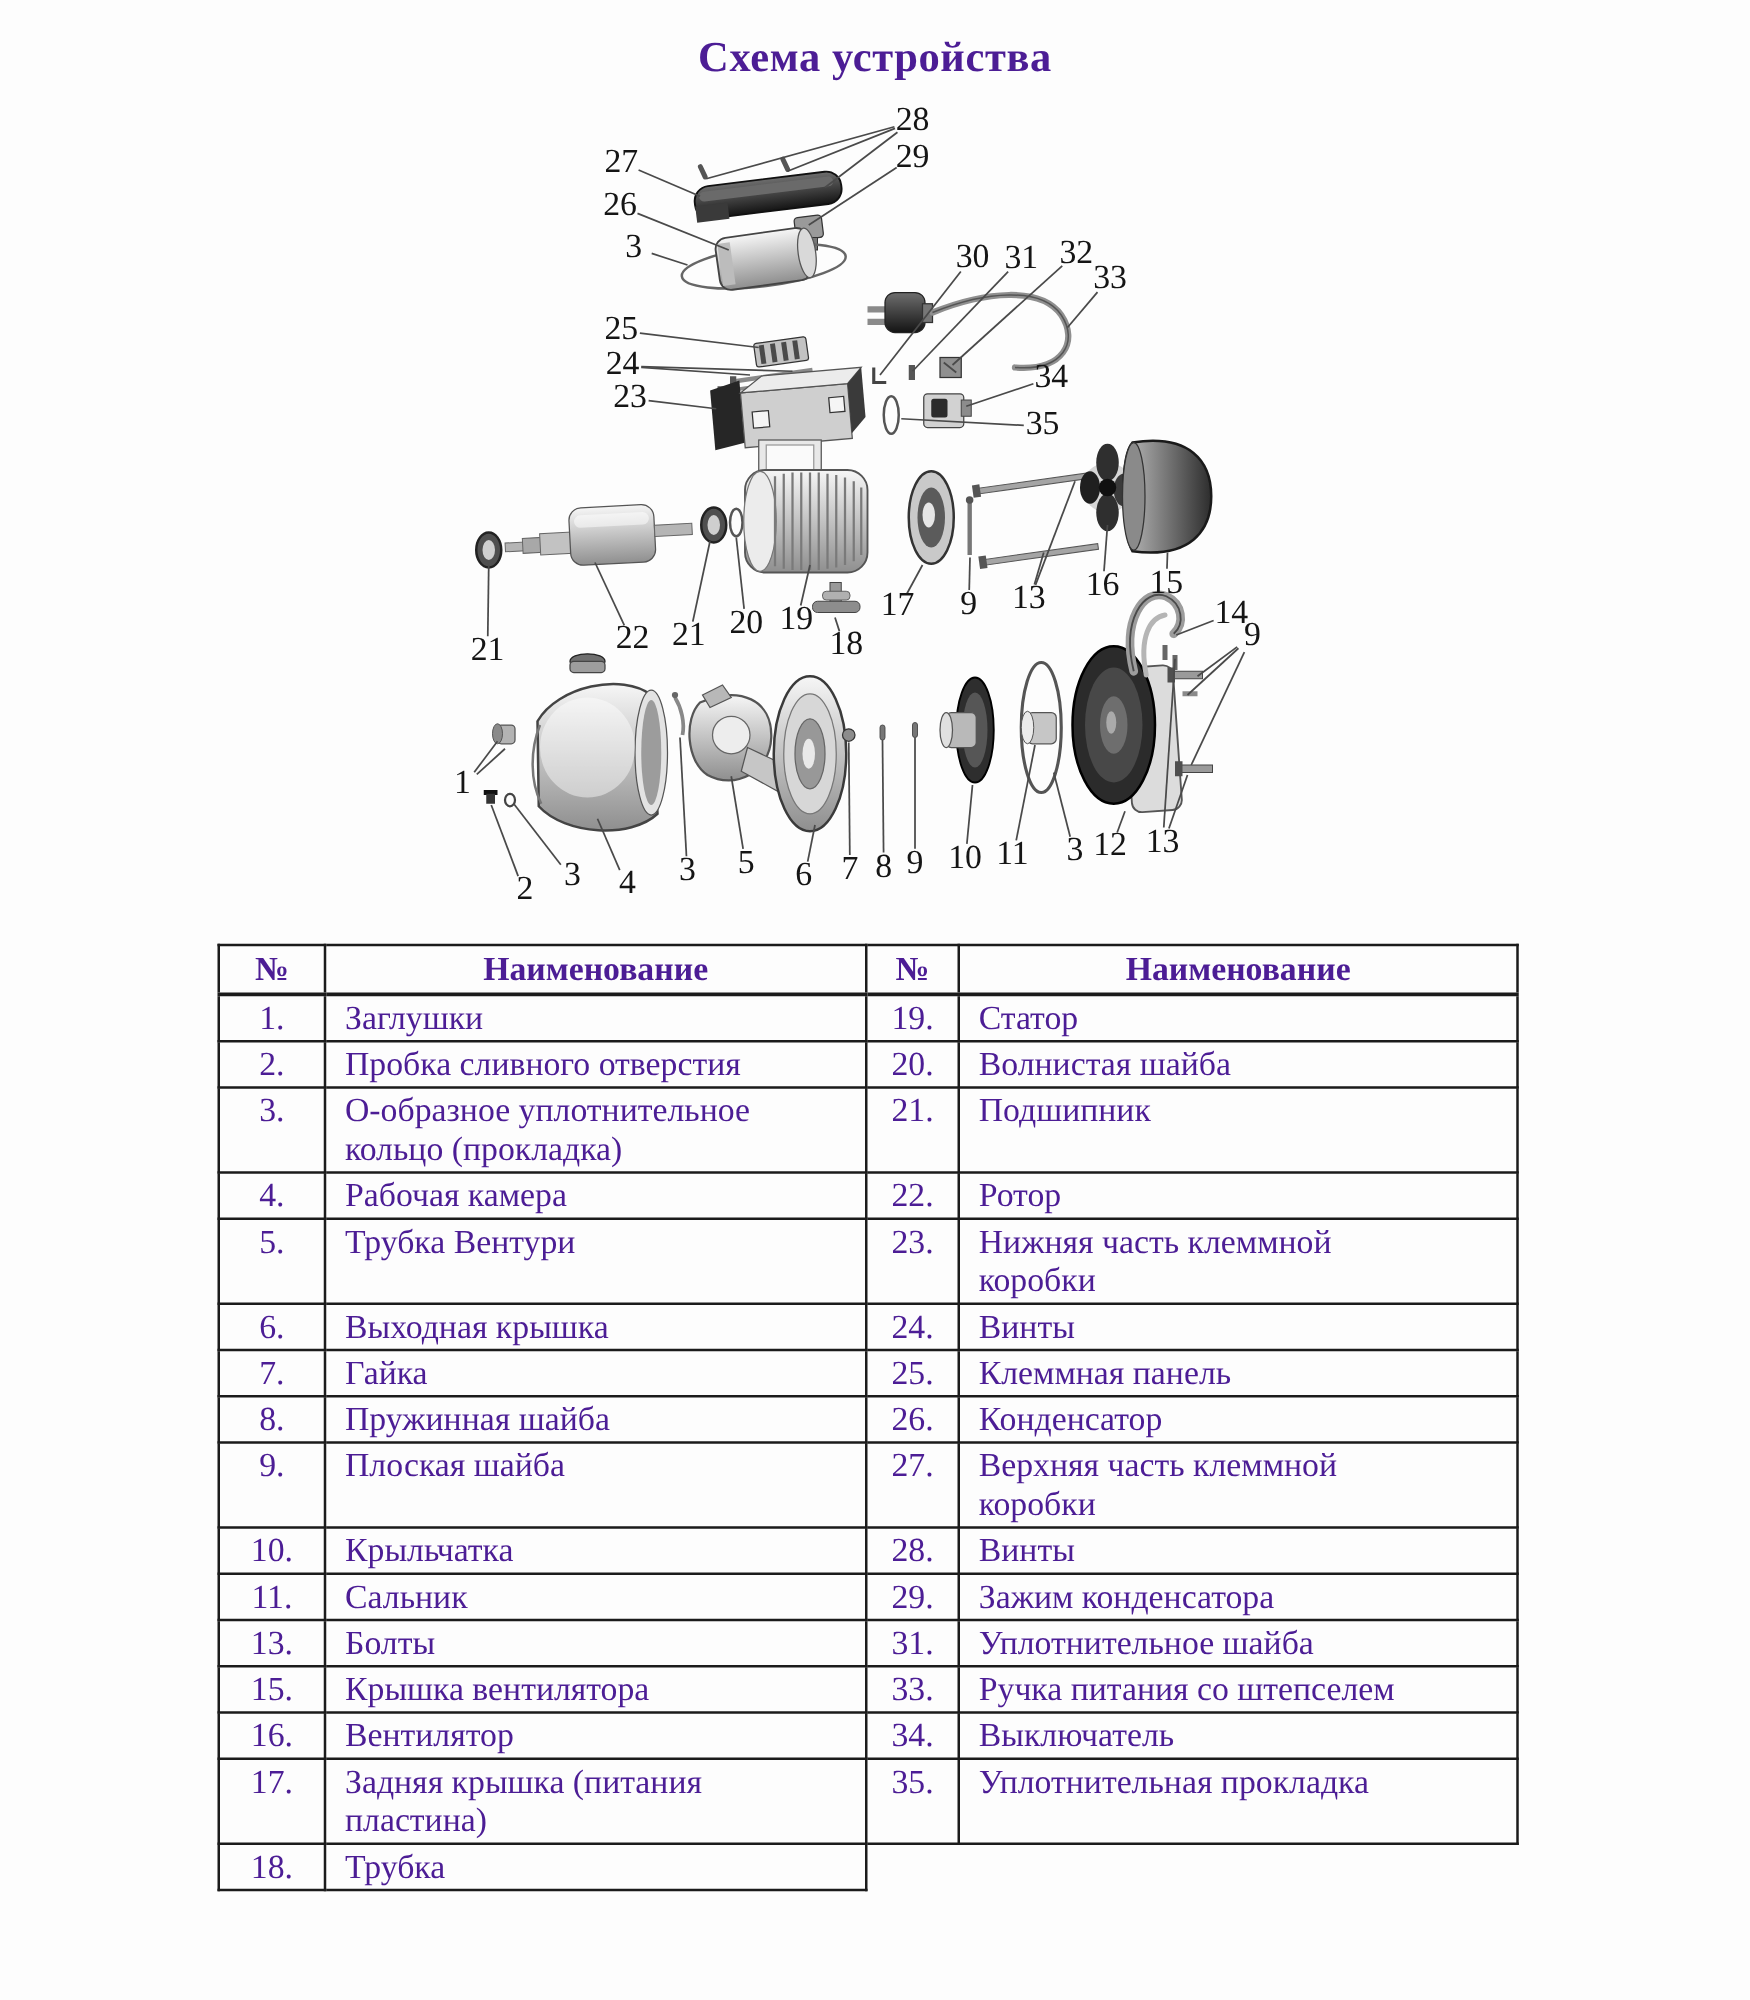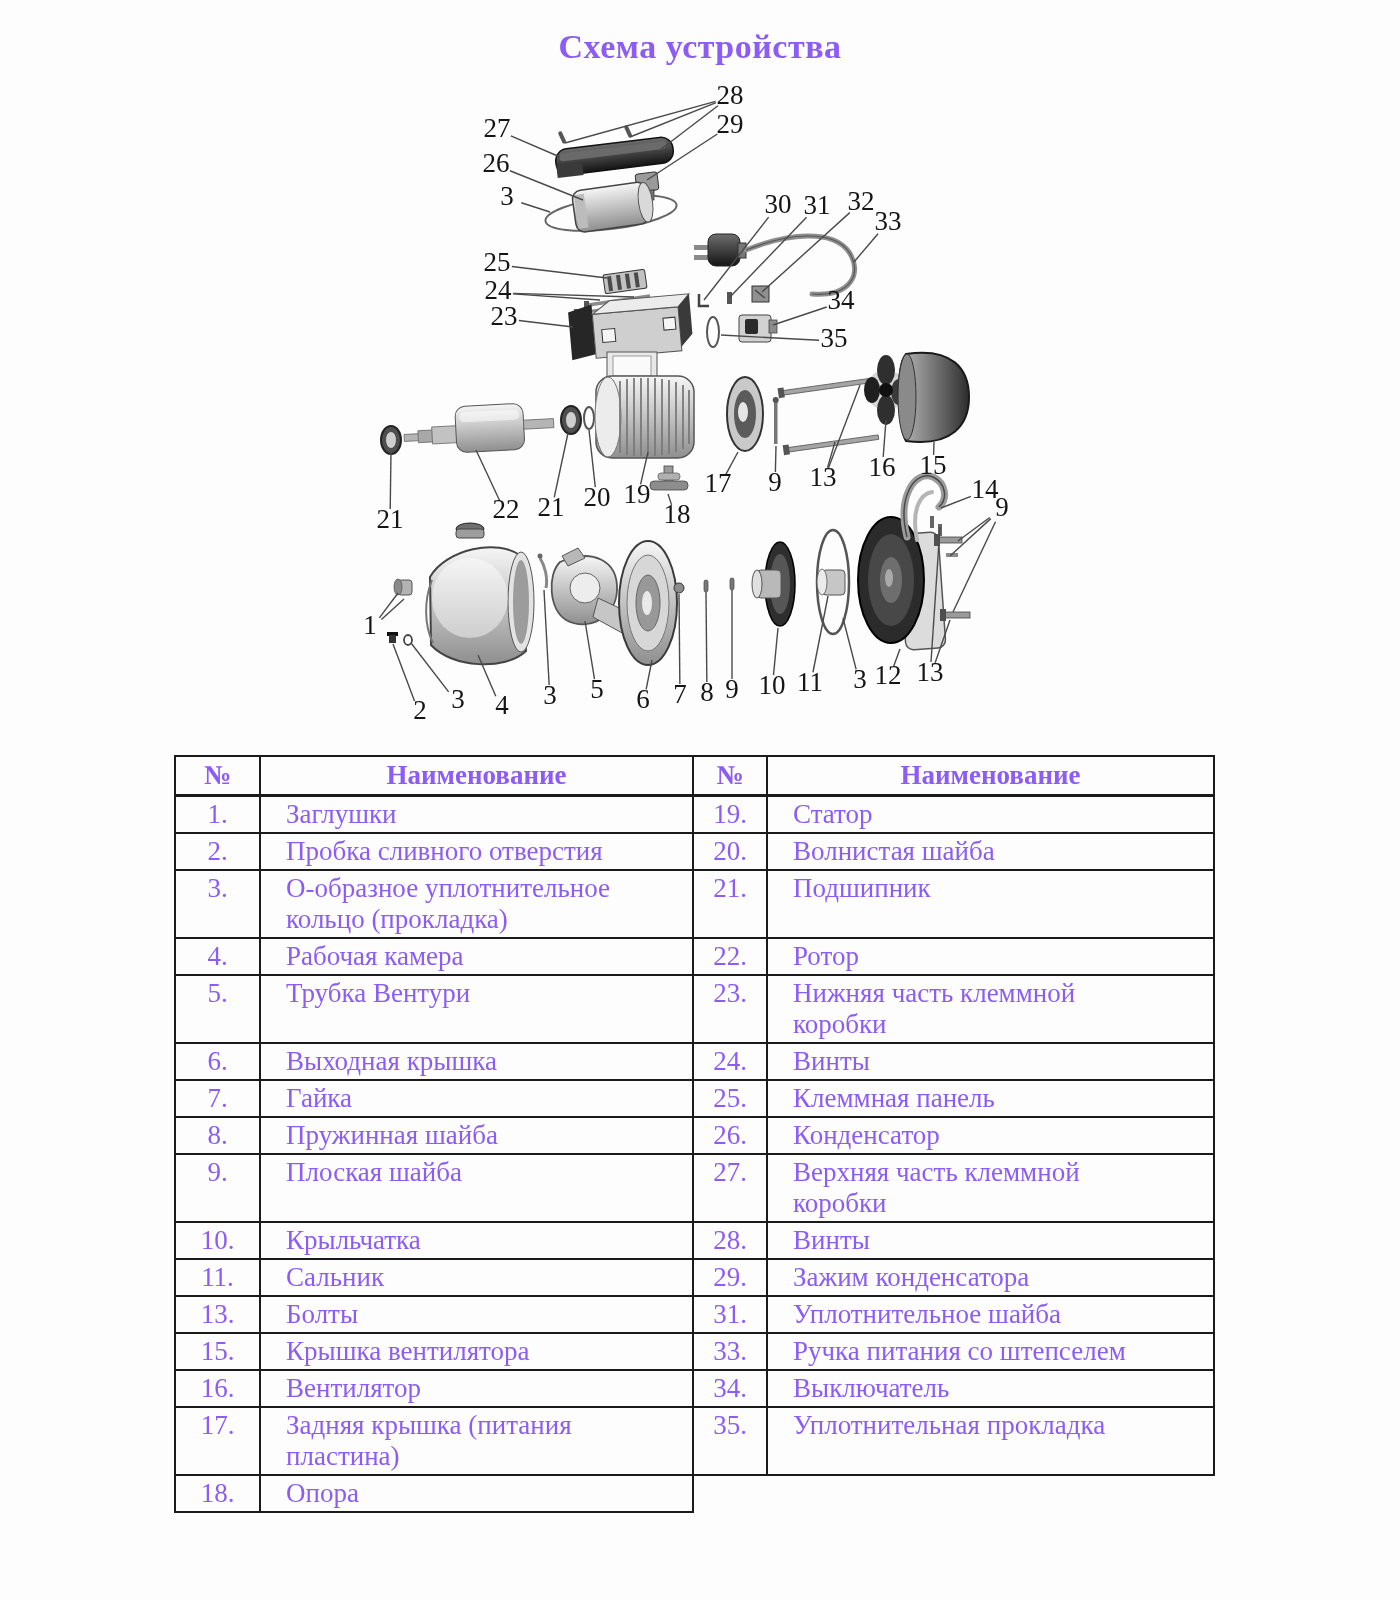--- a/index.html
+++ b/index.html
@@ -1,29 +1,29 @@
 <!DOCTYPE html>
 <html><head>
 <meta charset="utf-8">
 <style>
   html,body{margin:0;padding:0;background:#e9e9e9;}
   .page{position:relative;width:1400px;height:1600px;background:#fdfdfd;margin:0 auto;overflow:hidden;
-        font-family:"Liberation Serif", serif;color:#8b5cf6;}
+        font-family:"Liberation Serif", serif;color:#4c1d95;}
   .title{position:absolute;top:28px;left:0;width:1400px;text-align:center;
          font-size:34px;font-weight:bold;letter-spacing:.5px;}
   svg.diagram{position:absolute;top:0;left:0;}
   .tablewrap{position:absolute;top:755px;left:174px;}
   table.parts{border-collapse:collapse;table-layout:fixed;}
   table.parts th, table.parts td{border:2px solid #1b1b1b;vertical-align:top;
       font-family:"Liberation Serif", serif;font-size:27px;line-height:31px;
       padding:2px 6px;box-sizing:border-box;}
   table.parts th{font-weight:bold;text-align:center;border-bottom:3px solid #1b1b1b;
       height:38px;padding:3px 4px;}
   table.parts td.no{text-align:center;padding:2px 2px;}
-  table.parts td.name{text-align:left;padding-left:25px;white-space:pre-line;}
+  table.parts td.name{text-align:left;padding-left:15px;white-space:pre-line;}
   table.parts tr{height:37px;}
   table.parts td.void{border:none;background:transparent;}
 </style>
 </head>
 <body>
 
 <div class="page">
 
   <div class="title">Схема устройства</div>
 
@@ -527,21 +527,21 @@
           </tr>
           <tr>
             <td class="no">17.</td>
             <td class="name">Задняя крышка (питания
 пластина)</td>
             <td class="no">35.</td>
             <td class="name">Уплотнительная прокладка</td>
           </tr>
           <tr>
             <td class="no">18.</td>
-            <td class="name">Опора</td>
+            <td class="name">Трубка</td>
             <td class="no void"></td>
             <td class="name void"></td>
           </tr>
         </tbody>
     </table>
   </div>
 
 </div>
 
 </body></html>

